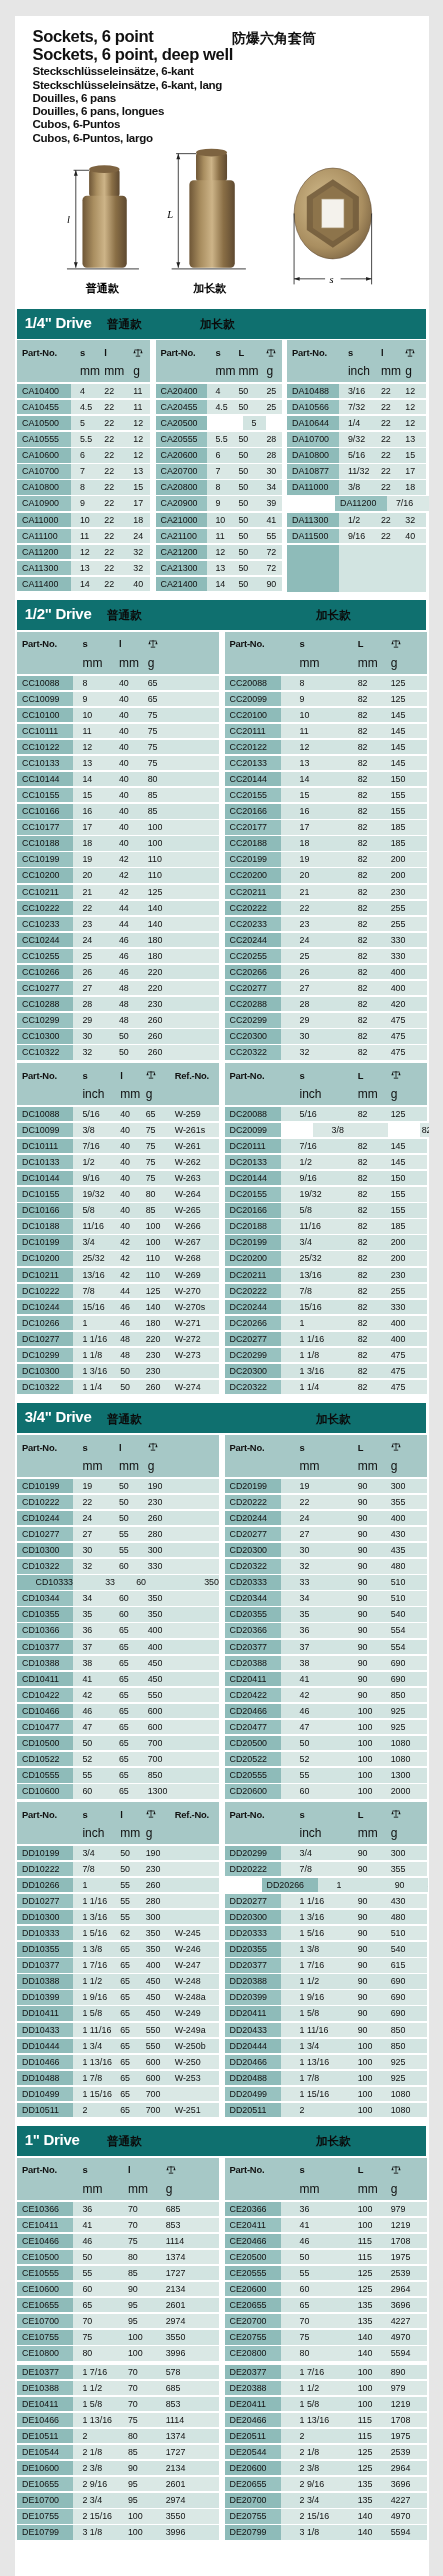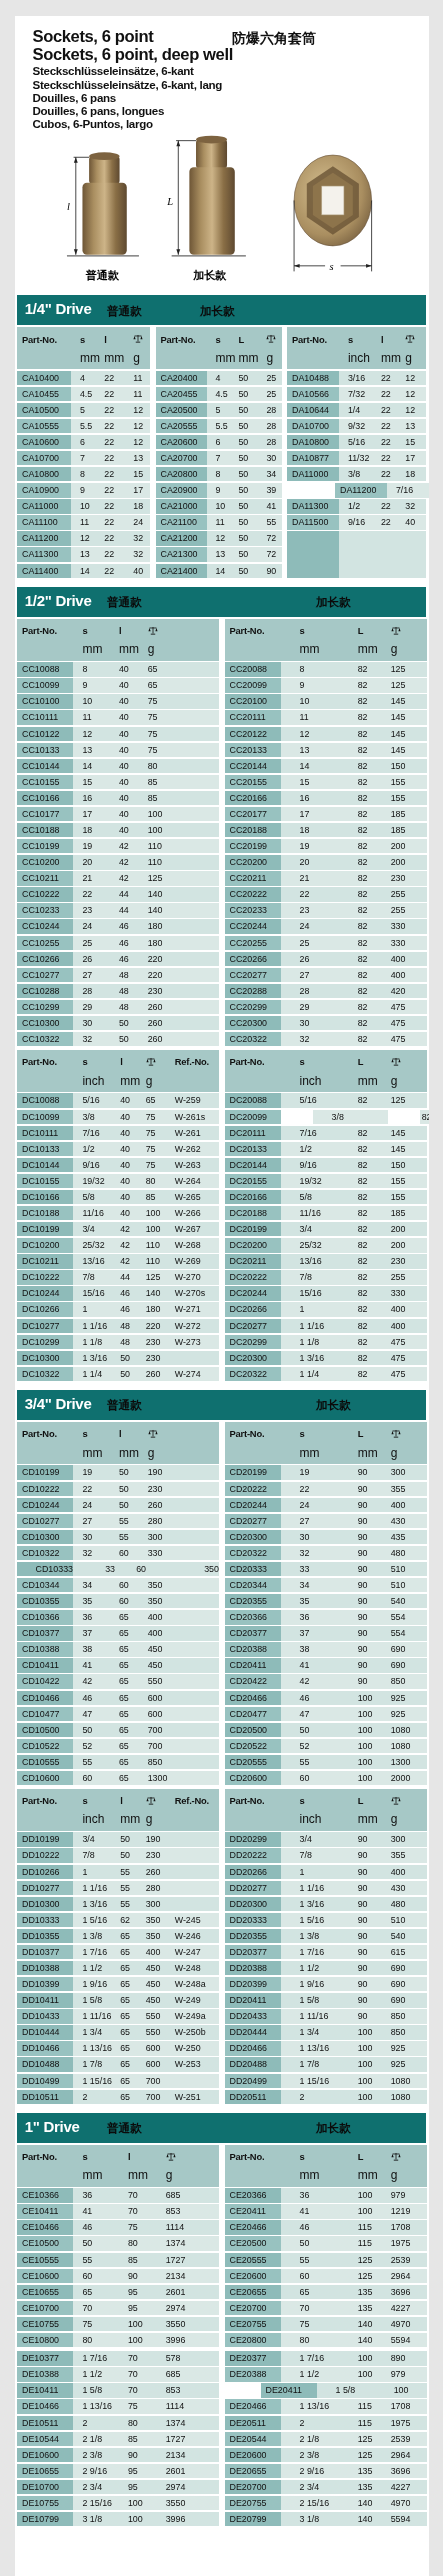--- a/index.html
+++ b/index.html
@@ -73,20 +73,21 @@
   <div class="content">
 
     <div class="titleblock">
       <p class="t-en">Sockets, 6 point</p>
       <span class="t-zh">防爆六角套筒</span>
       <p class="t-en">Sockets, 6 point, deep well</p>
       <p class="t-line">Steckschlüsseleinsätze, 6-kant</p>
       <p class="t-line">Steckschlüsseleinsätze, 6-kant, lang</p>
       <p class="t-line">Douilles, 6 pans</p>
       <p class="t-line">Douilles, 6 pans, longues</p>
+      <p class="t-line">Cubos, 6-Puntos</p>
       <p class="t-line">Cubos, 6-Puntos, largo</p>
     </div>
 
     <div class="figure">
       <svg width="409" height="154" viewBox="0 0 738 278">
         <defs>
           <linearGradient id="bz" x1="0" y1="0" x2="1" y2="0">
             <stop offset="0" stop-color="#6e5636"></stop>
               <stop offset="0.25" stop-color="#a98e60"></stop>
             <stop offset="0.5" stop-color="#cdb488"></stop>
@@ -284,21 +285,21 @@
                 <div class="dc">4</div>
                 <div class="dc">50</div>
                 <div class="dc">25</div>
               </div>
               <div class="row alt" style="grid-template-columns: 51px 23px 28px 1fr;">
                 <div class="pc">CA20455</div>
                 <div class="dc">4.5</div>
                 <div class="dc">50</div>
                 <div class="dc">25</div>
               </div>
-              <div class="row" style="grid-template-columns: 51px 23px 28px 1fr;">
+              <div class="row" style="grid-template-columns: 51px 23px 28px 1fr; gap: 36px;">
                 <div class="pc">CA20500</div>
                 <div class="dc">5</div>
                 <div class="dc">50</div>
                 <div class="dc">28</div>
               </div>
               <div class="row alt" style="grid-template-columns: 51px 23px 28px 1fr;">
                 <div class="pc">CA20555</div>
                 <div class="dc">5.5</div>
                 <div class="dc">50</div>
                 <div class="dc">28</div>
@@ -1571,21 +1572,21 @@
                 <div class="dc">3/4</div>
                 <div class="dc">90</div>
                 <div class="dc">300</div>
               </div>
               <div class="row alt" style="grid-template-columns: 56px 75px 33px 1fr;">
                 <div class="pc">DD20222</div>
                 <div class="dc">7/8</div>
                 <div class="dc">90</div>
                 <div class="dc">355</div>
               </div>
-              <div class="row" style="grid-template-columns: 56px 75px 33px 1fr;">
+              <div class="row" style="grid-template-columns: 56px 75px 33px 1fr; margin-left: 37px;">
                 <div class="pc">DD20266</div>
                 <div class="dc">1</div>
                 <div class="dc">90</div>
                 <div class="dc">400</div>
               </div>
               <div class="row alt" style="grid-template-columns: 56px 75px 33px 1fr;">
                 <div class="pc">DD20277</div>
                 <div class="dc">1 1/16</div>
                 <div class="dc">90</div>
                 <div class="dc">430</div>
@@ -1920,21 +1921,21 @@
                 <div class="dc">1 7/16</div>
                 <div class="dc">100</div>
                 <div class="dc">890</div>
               </div>
               <div class="row alt" style="grid-template-columns: 56px 75px 33px 1fr;">
                 <div class="pc">DE20388</div>
                 <div class="dc">1 1/2</div>
                 <div class="dc">100</div>
                 <div class="dc">979</div>
               </div>
-              <div class="row" style="grid-template-columns: 56px 75px 33px 1fr; margin-left: 36px;">
+              <div class="row" style="grid-template-columns: 56px 75px 33px 1fr;">
                 <div class="pc">DE20411</div>
                 <div class="dc">1 5/8</div>
                 <div class="dc">100</div>
                 <div class="dc">1219</div>
               </div>
               <div class="row alt" style="grid-template-columns: 56px 75px 33px 1fr;">
                 <div class="pc">DE20466</div>
                 <div class="dc">1 13/16</div>
                 <div class="dc">115</div>
                 <div class="dc">1708</div>

